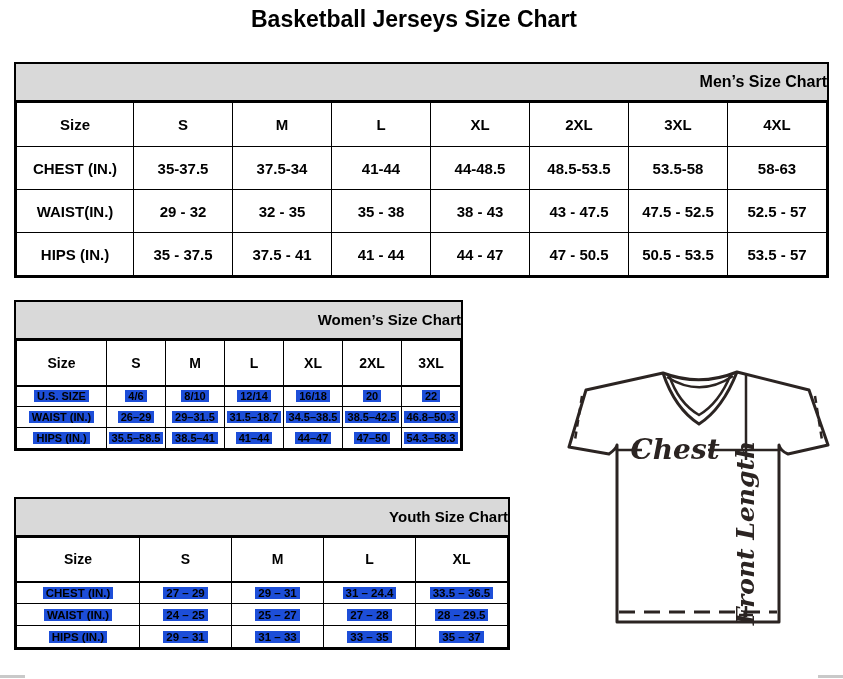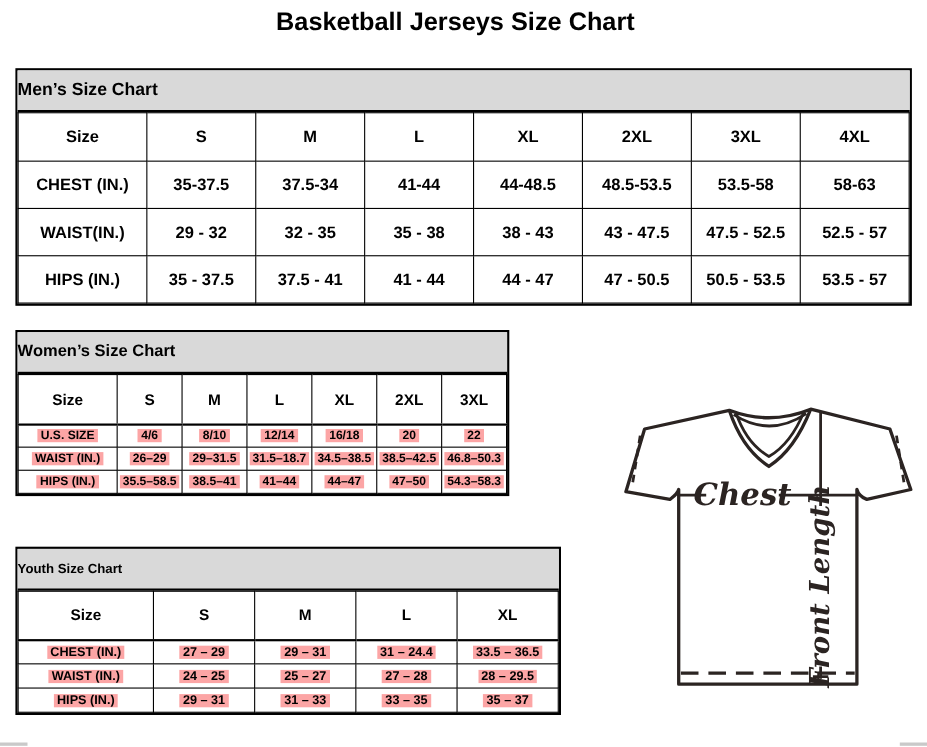--- a/index.html
+++ b/index.html
@@ -7,21 +7,21 @@
     width:843px;height:679px;position:relative;background:#ffffff;
     font-family:"Liberation Sans",sans-serif;overflow:hidden;
   }
   .page-title{
     position:absolute;top:6px;left:4px;width:820px;margin:0;
     text-align:center;font-size:23px;font-weight:bold;color:#000;
   }
   .tbl-block{position:absolute;border:2px solid #000;background:#fff;box-sizing:border-box;}
   .tbl-title{
     background:#d9d9d9;border-bottom:2px solid #000;
-    text-align:left;font-weight:bold;color:#000;
+    text-align:right;font-weight:bold;color:#000;
   }
   table{width:100%;border-collapse:collapse;table-layout:fixed;}
   th,td{
     border:1px solid #000;text-align:center;vertical-align:middle;
     font-weight:bold;color:#000;padding:0;overflow:hidden;white-space:nowrap;
   }
   
   .mens{left:14px;top:62px;width:815px;}
   .mens .tbl-title{height:36px;line-height:36px;font-size:16px;}
   .mens col.labcol{width:117px;}
@@ -31,28 +31,28 @@
   
   .womens{left:14px;top:300px;width:449px;}
   .womens .tbl-title{height:36px;line-height:36px;font-size:15px;}
   .womens col.labcol{width:90px;}
   .womens thead tr{height:45px;}
   .womens tbody tr{height:21px;}
   .womens thead th{font-size:14px;border-bottom:2px solid #000;}
   .womens tbody th,.womens tbody td{font-size:11px;}
   
   .youth{left:14px;top:497px;width:496px;}
-  .youth .tbl-title{height:36px;line-height:36px;font-size:12px;}
+  .youth .tbl-title{height:36px;line-height:36px;font-size:15px;}
   .youth col.labcol{width:123px;}
   .youth thead tr{height:44px;}
   .youth tbody tr{height:22px;}
   .youth thead th{font-size:14px;border-bottom:2px solid #000;}
   .youth tbody th,.youth tbody td{font-size:11.5px;}
   
-  .hl-cells tbody span{background:#fca5a5;padding:0 3px;}
+  .hl-cells tbody span{background:#1d4ed8;padding:0 3px;}
   
   .jersey{position:absolute;left:556px;top:358px;width:285px;height:285px;}
   .jersey text{
     font-family:"DejaVu Serif",serif;font-style:italic;font-weight:bold;fill:#2b2422;
   }
   .frag{position:absolute;height:3px;background:#c9c9c9;}
   .frag-left{left:0;top:675px;width:25px;}
   .frag-right{left:818px;top:675px;width:25px;}
 </style>
 </head>

